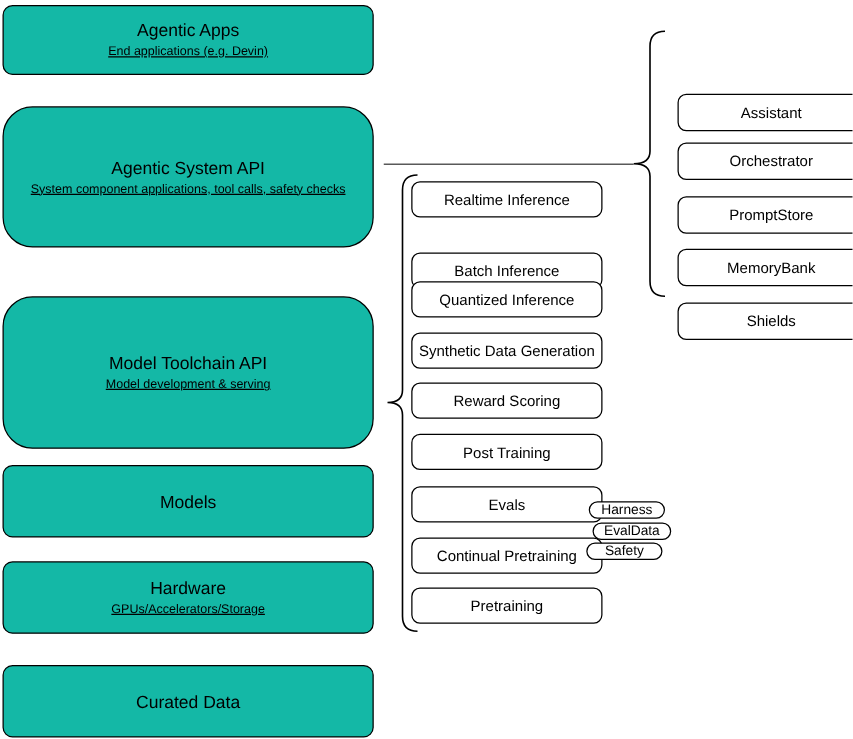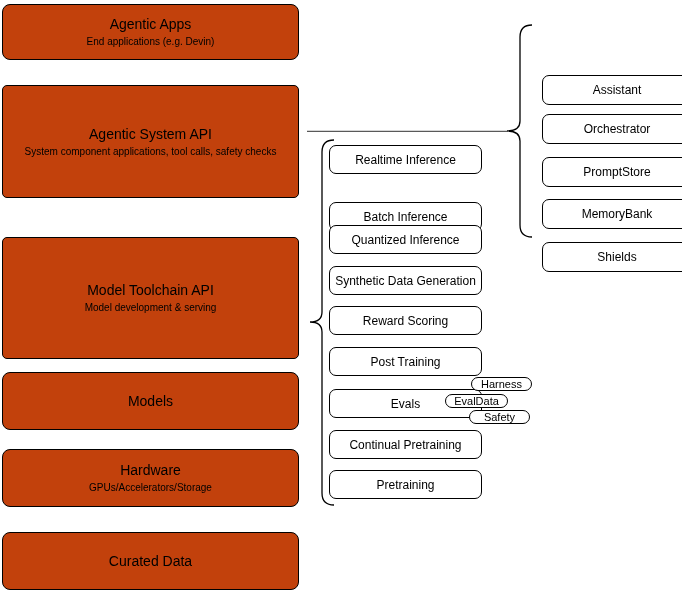--- a/index.html
+++ b/index.html
@@ -13,32 +13,32 @@
   }
   .overlay {
     position: absolute; left: 0; top: 0;
     width: 682px; height: 591px;
     pointer-events: none;
   }
   .node {
     position: absolute;
     left: 2px; width: 297px;
     border: 1.3px solid #000;
-    background: #c2410c;
+    background: #14b8a6;
     display: flex;
     flex-direction: column;
     justify-content: center;
     align-items: center;
     text-align: center;
     gap: 4px;
   }
   .r-small { border-radius: 8px; }
-  .r-large { border-radius: 5px; }
+  .r-large { border-radius: 24px; }
   .node-title { font-size: 14px; line-height: 16px; white-space: nowrap; }
-  .node-sub   { font-size: 10px; line-height: 12px; color: #000; white-space: nowrap; }
+  .node-sub   { font-size: 10px; line-height: 12px; color: #000; white-space: nowrap; text-decoration: underline; }
   .mnode, .rnode {
     position: absolute;
     border: 1.3px solid #000;
     border-radius: 7px;
     background: #fff;
     display: flex;
     justify-content: center;
     align-items: center;
     font-size: 12px;
     white-space: nowrap;
@@ -52,20 +52,21 @@
     border: 1.2px solid #000;
     border-radius: 999px;
     background: #fff;
     display: flex;
     justify-content: center;
     align-items: center;
     font-size: 11px;
     line-height: 11px;
     white-space: nowrap;
     z-index: 2;
+    margin-top: 24px;
   }
 </style>
 </head>
 <body>
 
 <div>
 
   <svg class="overlay" viewBox="0 0 682 591">
 
     <path d="M334,140 Q322,140 322,152 L322,312 Q322,322 310,322 Q322,322 322,332 L322,493 Q322,505 334,505" fill="none" stroke="#000" stroke-width="1.3"></path>
@@ -102,21 +103,21 @@
   <div class="mnode" style="top:202px">Batch Inference</div>
   <div class="mnode" style="top:225px">Quantized Inference</div>
   <div class="mnode" style="top:266px">Synthetic Data Generation</div>
   <div class="mnode" style="top:306px">Reward Scoring</div>
   <div class="mnode" style="top:347px">Post Training</div>
   <div class="mnode" style="top:389px">Evals</div>
   <div class="mnode" style="top:430px">Continual Pretraining</div>
   <div class="mnode" style="top:470px">Pretraining</div>
 
   <div class="tag" style="left:471px;top:377px;width:61px">Harness</div>
-  <div class="tag" style="left:445px;top:394px;width:63px">EvalData</div>
+  <div class="tag" style="left:474px;top:394px;width:63px">EvalData</div>
   <div class="tag" style="left:469px;top:410px;width:61px">Safety</div>
 
   <div class="rnode" style="top:37px">Assistant</div>
   <div class="rnode" style="top:76px">Orchestrator</div>
   <div class="rnode" style="top:119px">PromptStore</div>
   <div class="rnode" style="top:161px">MemoryBank</div>
   <div class="rnode" style="top:204px">Shields</div>
 
 </div>
 

